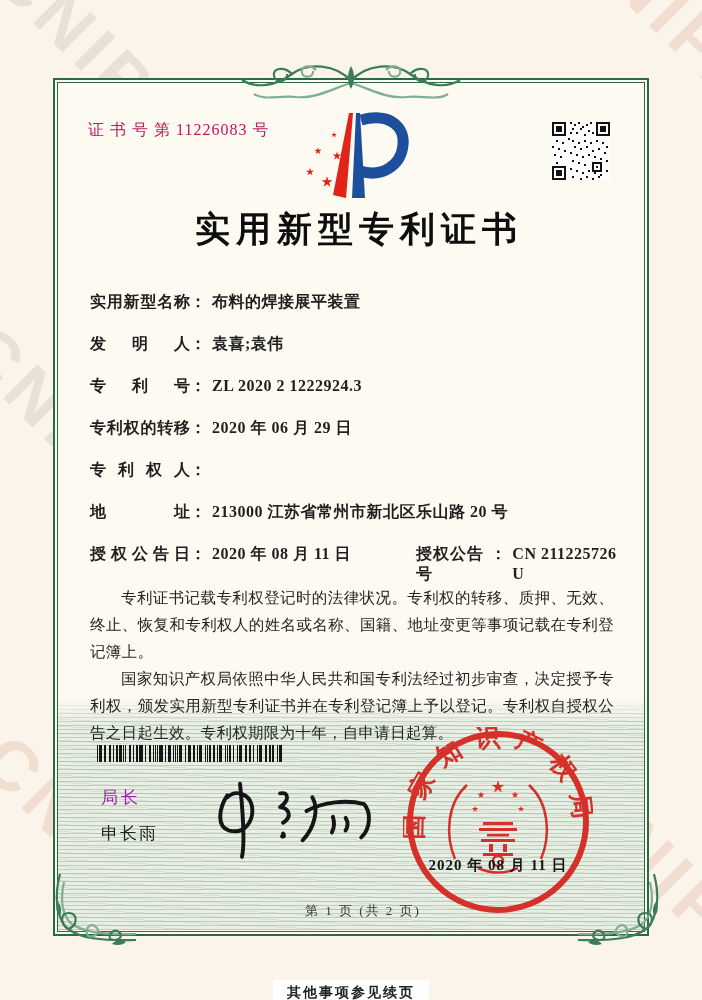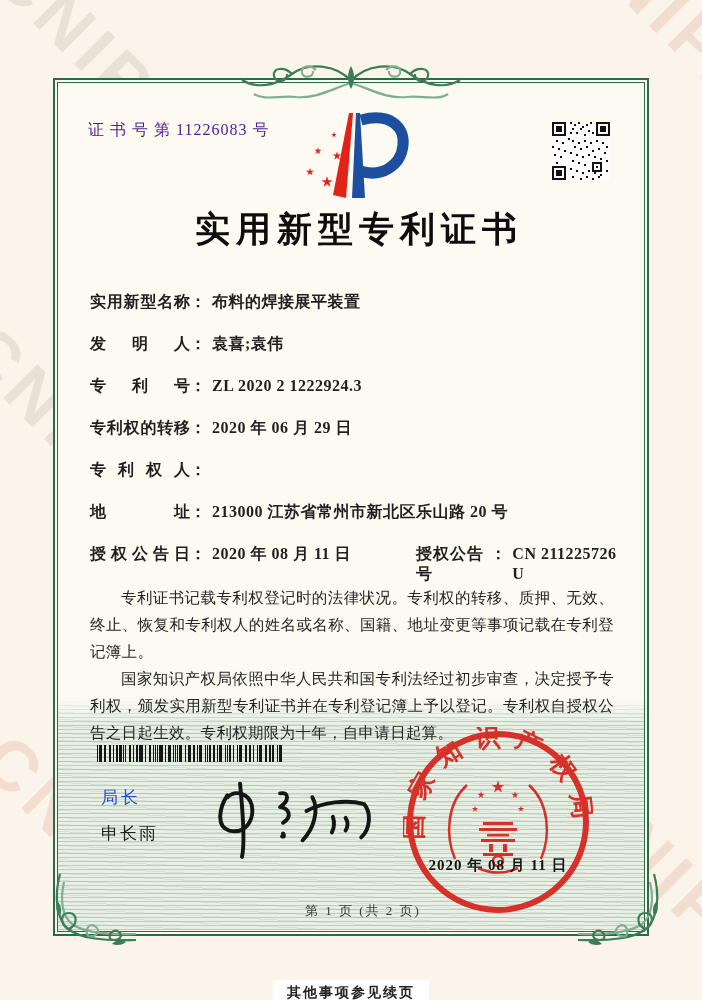--- a/index.html
+++ b/index.html
@@ -54,21 +54,21 @@
   
   .ornament{position:absolute;z-index:5;}
   .orn-top{left:236px;top:56px;}
   .orn-bl{left:48px;top:872px;}
   .orn-br{left:574px;top:872px;transform:scaleX(-1);}
   .grn-s{stroke:var(--orn-green,#3c7d57);fill:none;}
   .grn-s2{stroke:var(--orn-green-light,#7fae93);fill:none;}
   .grn-f{fill:var(--orn-green,#3c7d57);}
   
   .content{position:absolute;inset:0;z-index:4;}
-  .cert-number{position:absolute;left:88px;top:120px;font-size:16px;letter-spacing:1px;color:#4c1d95;}
+  .cert-number{position:absolute;left:88px;top:120px;font-size:16px;letter-spacing:1px;color:#be185d;}
   .logo{position:absolute;left:293px;top:108px;}
   .qr{position:absolute;left:552px;top:122px;}
   .title{
     position:absolute;left:53px;top:206px;width:612px;text-align:center;
     font-size:35px;font-weight:700;letter-spacing:6px;color:#0d0d0d;
   }
   .fields{position:absolute;left:90px;top:292px;width:528px;}
   .field-row{display:flex;align-items:flex-start;height:42px;font-size:16px;font-weight:600;line-height:20px;}
   .field-label{
     display:inline-block;width:100px;flex:0 0 100px;
@@ -86,21 +86,21 @@
   .barcode{
     position:absolute;left:97px;top:745px;width:187px;height:17px;
     background-image:
       repeating-linear-gradient(90deg,#161616 0 1.5px,rgba(0,0,0,0) 1.5px 4px),
       repeating-linear-gradient(90deg,#161616 0 1px,rgba(0,0,0,0) 1px 6.5px),
       repeating-linear-gradient(90deg,rgba(0,0,0,0) 0 2.5px,#161616 2.5px 4.5px,rgba(0,0,0,0) 4.5px 10px);
   }
   .director-title{
     position:absolute;left:101px;top:786px;
     font-family:"Liberation Sans","DejaVu Sans",sans-serif;
-    font-size:17px;letter-spacing:3px;color:#1d4ed8;
+    font-size:17px;letter-spacing:3px;color:#a21caf;
   }
   .director-name{
     position:absolute;left:101px;top:822px;
     font-family:"Liberation Sans","DejaVu Sans",sans-serif;
     font-size:17px;letter-spacing:2px;color:#222;
   }
   .signature{position:absolute;left:198px;top:756px;}
   .sig{stroke:#151515;fill:none;stroke-width:4;stroke-linecap:round;stroke-linejoin:round;}
   .seal{position:absolute;left:403px;top:727px;opacity:0.93;}
   .c-red{fill:var(--seal-red,#d5231d);}

